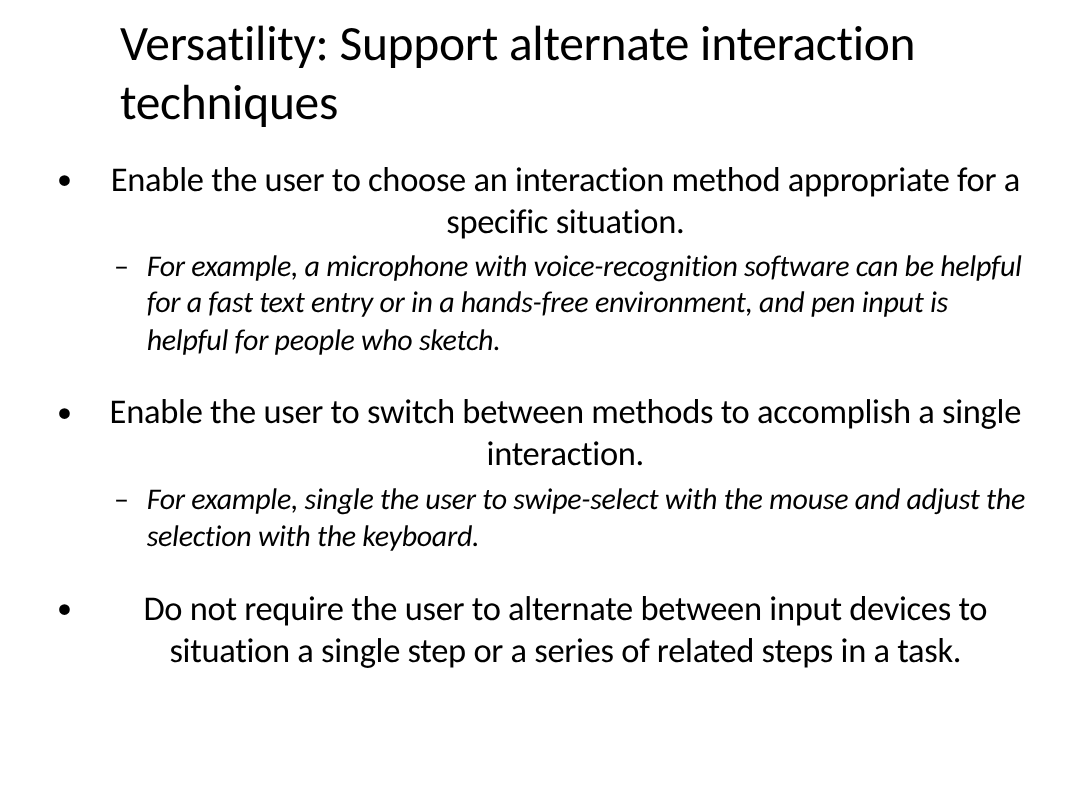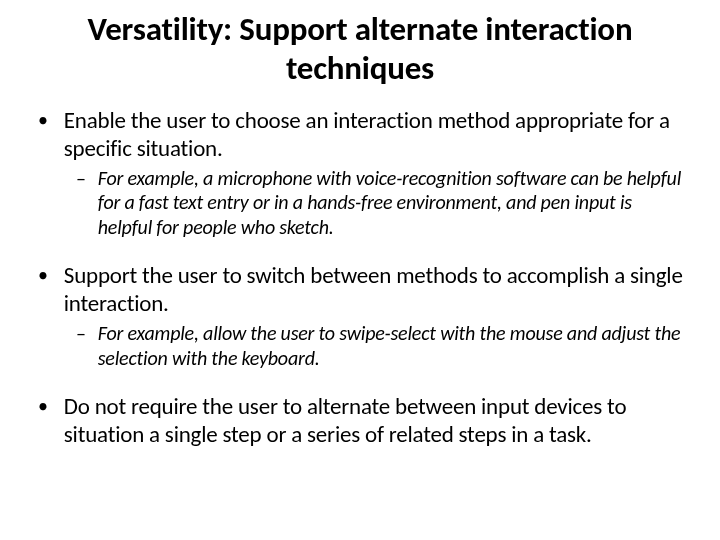--- a/index.html
+++ b/index.html
@@ -6,23 +6,22 @@
     body {
       width: 720px;
       height: 540px;
       background: #fff;
       font-family: Calibri, "Segoe UI", Arial, sans-serif;
       color: #000;
       padding: 10px 30px 20px 30px;
       letter-spacing: -0.2px;
     }
     .title {
-      text-align: center;
       font-size: 33px;
-      font-weight: 700;
+      font-weight: 400;
       line-height: 1.18;
       margin-bottom: 18px;
       padding: 0 50px;
     }
     ul.level1 {
       list-style: none;
       padding-left: 0;
     }
     li.bullet1 {
       display: flex;
@@ -30,21 +29,21 @@
       line-height: 1.22;
       margin-bottom: 4px;
     }
     li.bullet1 .marker {
       flex: 0 0 auto;
       padding-left: 8px;
       padding-right: 16px;
       font-size: 20px;
       line-height: 1.4;
     }
-    li.bullet1 .txt { flex: 1 1 auto; }
+    li.bullet1 .txt { flex: 1 1 auto; text-align: center; }
     ul.level2 {
       list-style: none;
       padding-left: 0;
       margin-bottom: 22px;
     }
     li.bullet2 {
       display: flex;
       font-size: 20px;
       line-height: 1.22;
       margin-left: 46px;
@@ -69,26 +68,26 @@
   </li>
   <ul class="level2">
     <li class="bullet2">
       <span class="marker">–</span>
       <span class="txt">For example, a microphone with voice-recognition software can be helpful for a fast text entry or in a hands-free environment, and pen input is helpful for people who sketch.</span>
     </li>
   </ul>
 
   <li class="bullet1">
     <span class="marker">•</span>
-    <span class="txt"> Support the user to switch between methods to accomplish a single interaction.</span>
+    <span class="txt"> Enable the user to switch between methods to accomplish a single interaction.</span>
   </li>
   <ul class="level2">
     <li class="bullet2">
       <span class="marker">–</span>
-      <span class="txt">For example, allow the user to swipe-select with the mouse and adjust the selection with the keyboard.</span>
+      <span class="txt">For example, single the user to swipe-select with the mouse and adjust the selection with the keyboard.</span>
     </li>
   </ul>
 
   <li class="bullet1 last-group">
     <span class="marker">•</span>
     <span class="txt"> Do not require the user to alternate between input devices to situation a single step or a series of related steps in a task.</span>
   </li>
 
 </ul>
 

